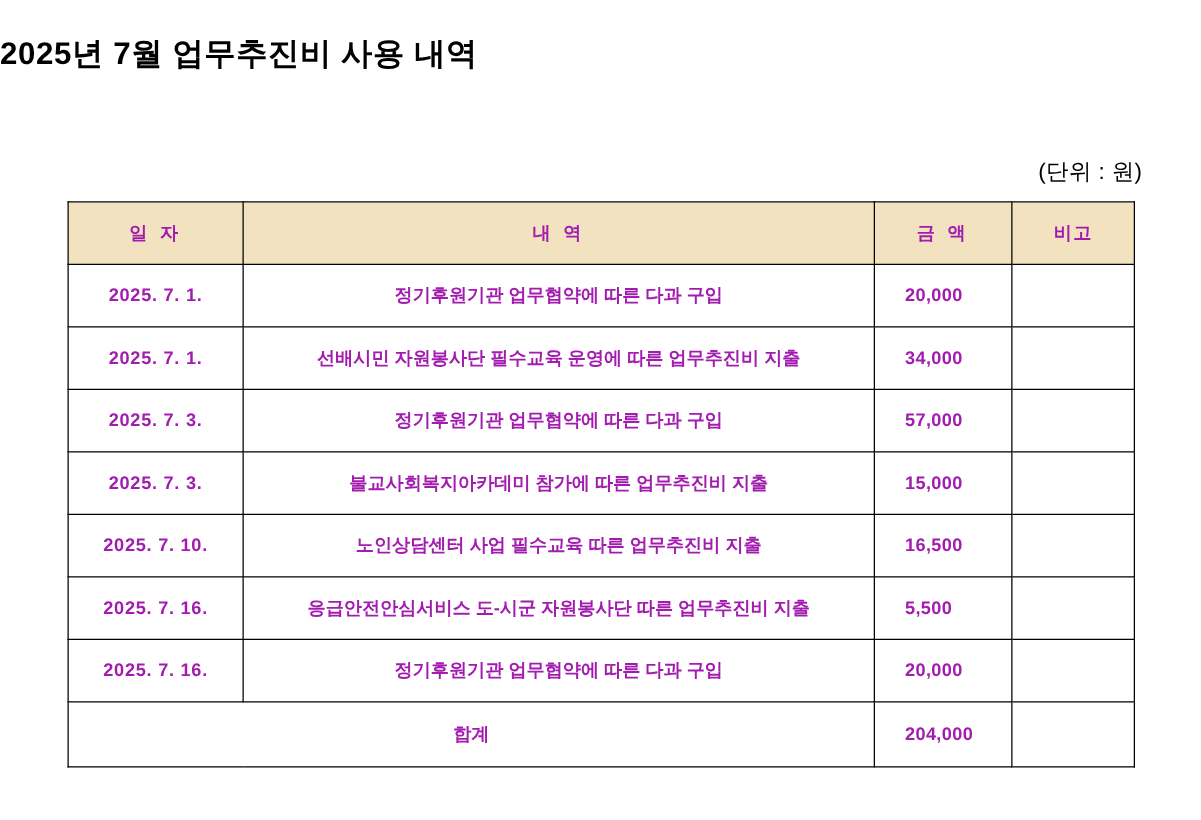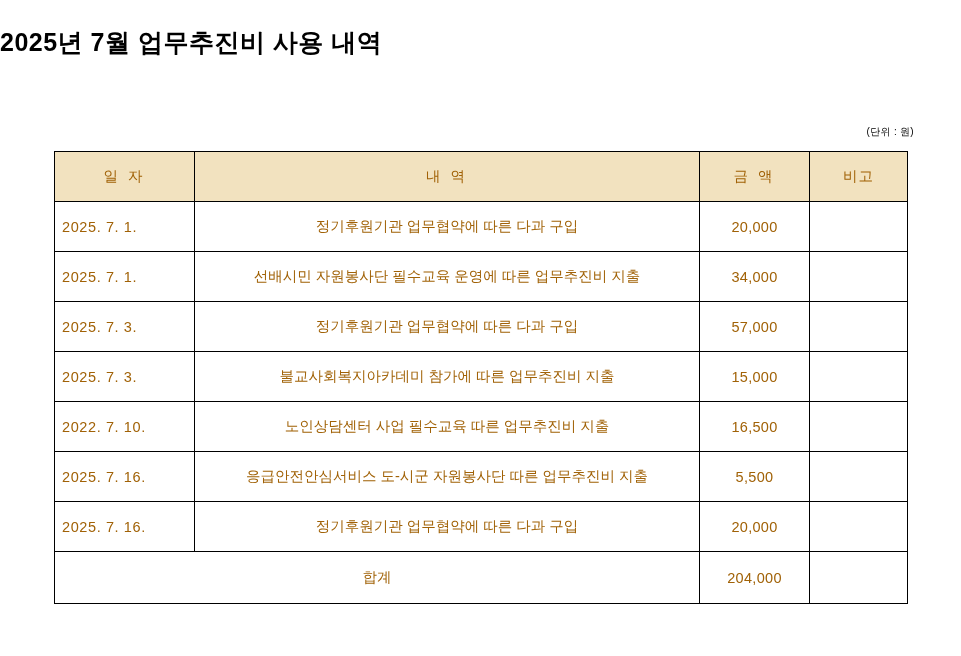--- a/index.html
+++ b/index.html
@@ -25,69 +25,70 @@
   .doc-title {
     font-size: 25px;
     font-weight: bold;
     letter-spacing: 0.5px;
     margin-top: 26px;
     margin-bottom: 0;
     color: #000;
   }
   .unit-note {
     text-align: right;
-    font-size: 10px;
+    font-size: 18px;
     margin-top: 66px;
     margin-right: 47px;
     color: #000;
     letter-spacing: 0.3px;
   }
   .table-wrap {
     margin: 12px auto 0 auto;
     width: 853px;
   }
   table.expense {
     border-collapse: collapse;
     width: 853px;
     table-layout: fixed;
     border: 1.5px solid #000;
   }
   table.expense th,
   table.expense td {
     border: 1px solid #000;
     font-size: 14.5px;
-    font-weight: normal;
-    color: #a16207;
+    font-weight: bold;
+    color: #a21caf;
     height: 50px;
-    padding: 0 7px;
+    padding: 0 24px;
     box-sizing: border-box;
   }
   thead th {
     background: #f2e2bf;
     font-weight: bold;
     height: 52px;
     letter-spacing: 3px;
     text-align: center;
   }
   thead th.col-note {
     letter-spacing: 1px;
   }
   col.c-date { width: 140px; }
   col.c-desc { width: 505px; }
   col.c-amt  { width: 110px; }
   col.c-note { width: 98px; }
 
   td.date {
+    text-align: center;
     letter-spacing: 0.6px;
   }
   td.desc {
     text-align: center;
   }
   td.amount {
-    text-align: center;
+    text-align: left;
     padding-right: 12px;
     letter-spacing: 0.3px;
   }
   td.note {
     text-align: center;
   }
   tr.total-row td.total-label {
     text-align: center;
   }
   tr.total-row td {
@@ -138,21 +139,21 @@
           <td class="amount">57,000</td>
           <td class="note"></td>
         </tr>
         <tr>
           <td class="date">2025. 7. 3.</td>
           <td class="desc">불교사회복지아카데미 참가에 따른 업무추진비 지출</td>
           <td class="amount">15,000</td>
           <td class="note"></td>
         </tr>
         <tr>
-          <td class="date">2022. 7. 10.</td>
+          <td class="date">2025. 7. 10.</td>
           <td class="desc">노인상담센터 사업 필수교육 따른 업무추진비 지출</td>
           <td class="amount">16,500</td>
           <td class="note"></td>
         </tr>
         <tr>
           <td class="date">2025. 7. 16.</td>
           <td class="desc">응급안전안심서비스 도-시군 자원봉사단 따른 업무추진비 지출</td>
           <td class="amount">5,500</td>
           <td class="note"></td>
         </tr>

